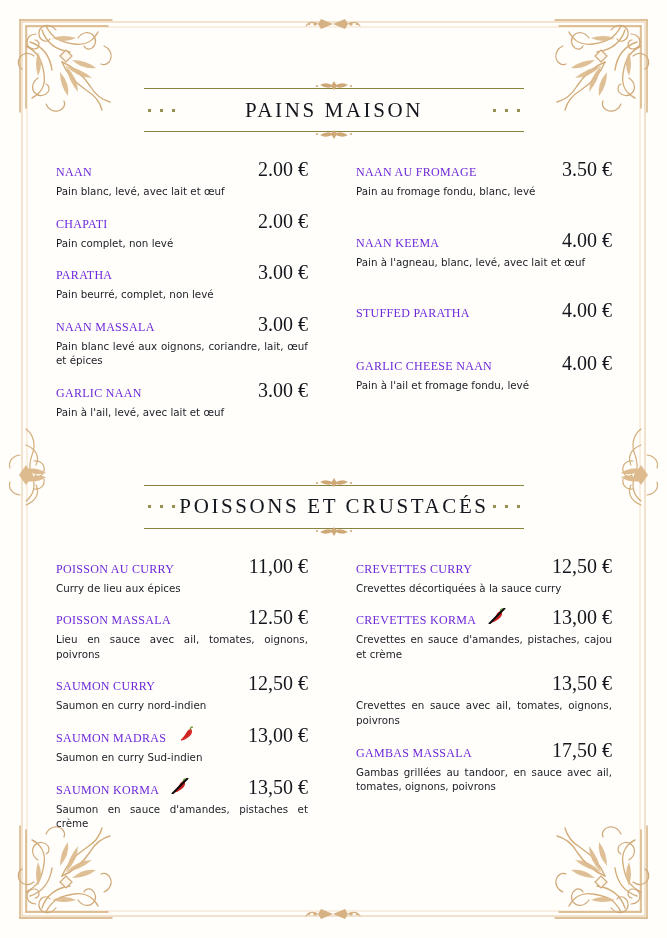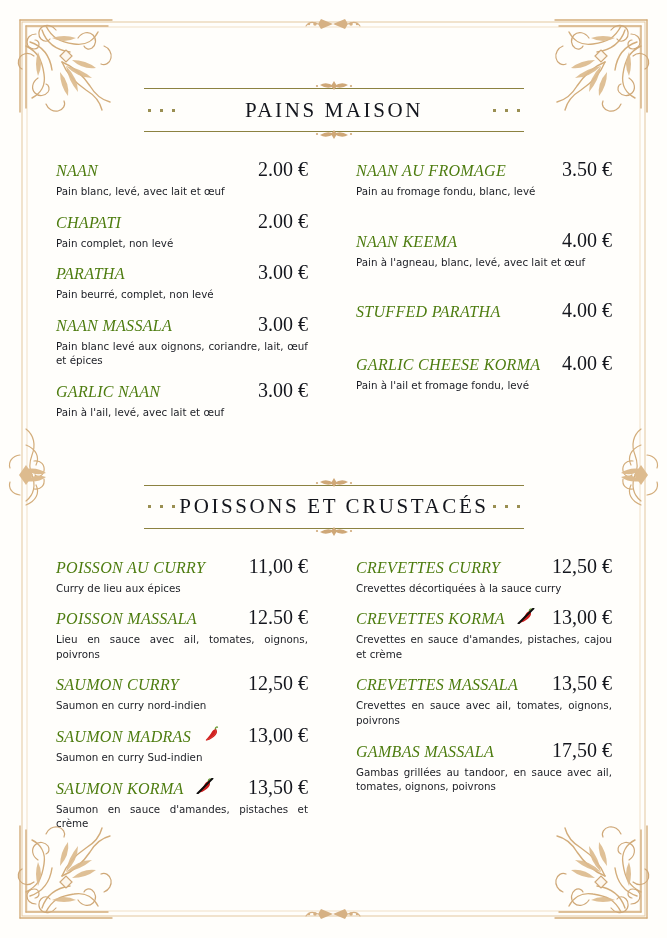--- a/index.html
+++ b/index.html
@@ -106,25 +106,24 @@
   .item {
     margin-bottom: 11px;
   }
   .item-head {
     display: flex;
     align-items: baseline;
     width: 100%;
   }
   .item-name {
     font-family: "Liberation Serif", "DejaVu Serif", serif;
-    font-size: 16px;
-    color: #4d7c0f;
+    font-size: 12px;
+    color: #6d28d9;
     letter-spacing: 0.3px;
     white-space: nowrap;
-    font-style: italic;
   }
   .spice {
     position: relative;
     display: inline-block;
     margin-left: 10px;
     width: 22px;
     height: 16px;
     flex: 0 0 auto;
   }
   .spice svg { display: block; }
@@ -370,21 +369,21 @@
           <div class="item" style="margin-bottom:30px">
             <div class="item-head">
               <span class="item-name">STUFFED PARATHA</span>
               <span class="spacer"></span>
               <span class="item-price">4.00 €</span>
             </div>
           </div>
 
           <div class="item">
             <div class="item-head">
-              <span class="item-name">GARLIC CHEESE KORMA</span>
+              <span class="item-name">GARLIC CHEESE NAAN</span>
               <span class="spacer"></span>
               <span class="item-price">4.00 €</span>
             </div>
             <div class="item-desc">Pain à l'ail et fromage fondu, levé</div>
           </div>
 
         </div>
       </div>
     </section>
 
@@ -513,21 +512,20 @@
                 </svg>
               </span>
               <span class="spacer"></span>
               <span class="item-price">13,00 €</span>
             </div>
             <div class="item-desc">Crevettes en sauce d'amandes, pistaches, cajou et crème</div>
           </div>
 
           <div class="item">
             <div class="item-head">
-              <span class="item-name">CREVETTES MASSALA</span>
               <span class="spacer"></span>
               <span class="item-price">13,50 €</span>
             </div>
             <div class="item-desc">Crevettes en sauce avec ail, tomates, oignons, poivrons</div>
           </div>
 
           <div class="item">
             <div class="item-head">
               <span class="item-name">GAMBAS MASSALA</span>
               <span class="spacer"></span>

